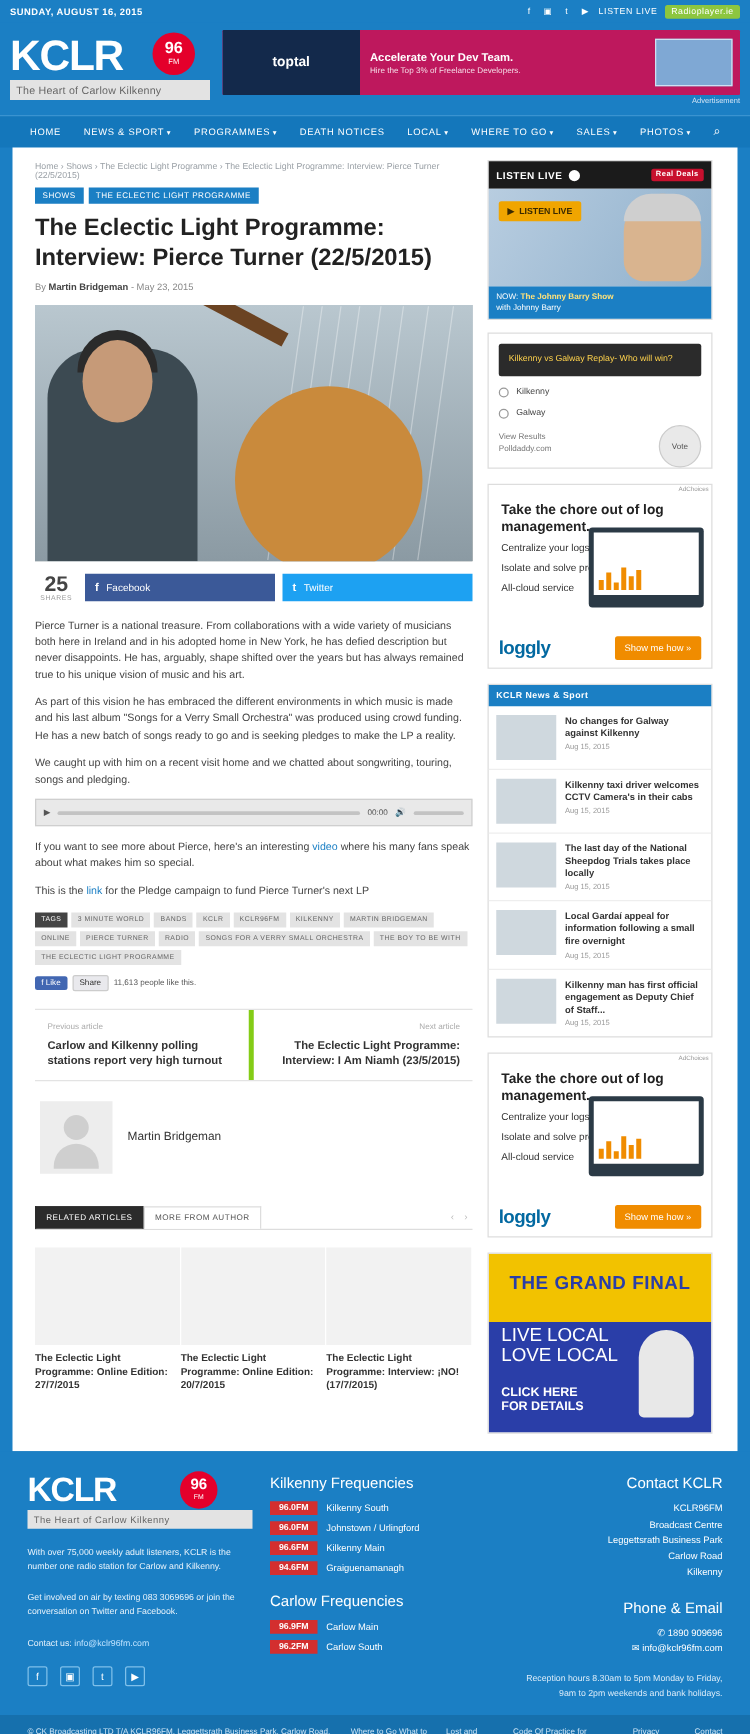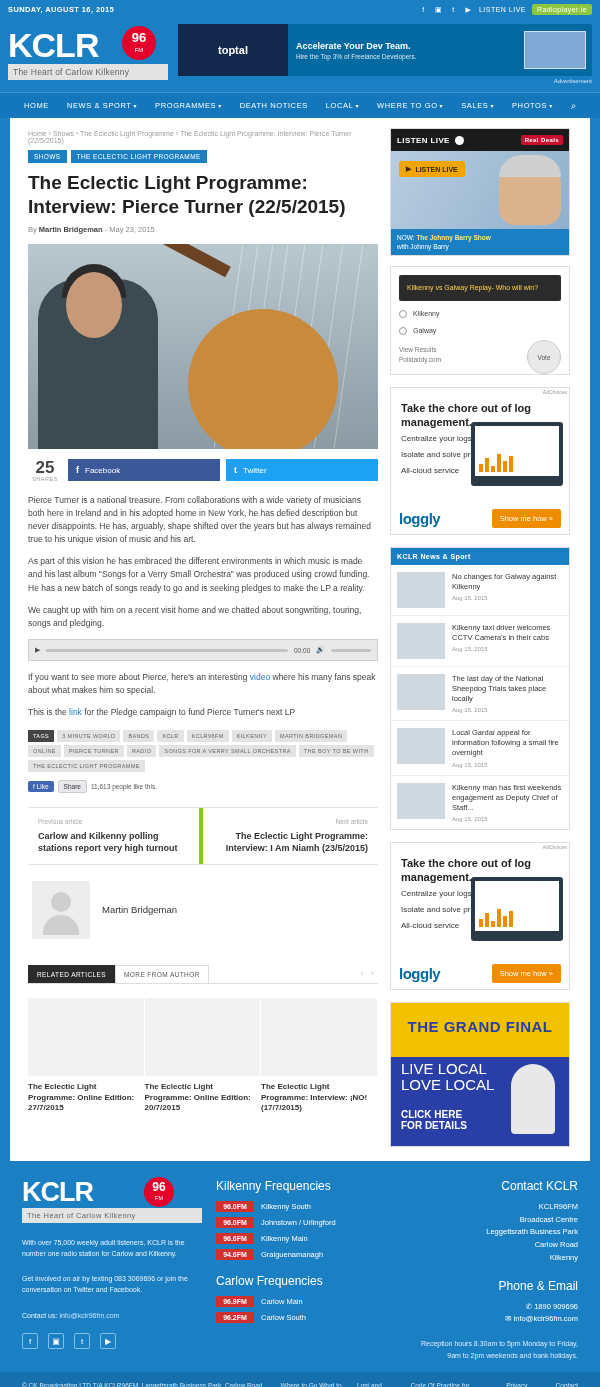--- a/index.html
+++ b/index.html
@@ -52,21 +52,21 @@
   .logo .badge {
     position:absolute; right:12px; top:-2px;
     width:34px; height:34px; border-radius:50%;
     background:#e4002b; color:#fff;
     font-size:13px; font-weight:bold; text-align:center; line-height:12px;
     padding-top:6px;
   }
   .logo .badge small { display:block; font-size:6px; font-weight:normal; }
   .banner-wrap { flex:1; }
   .banner {
-    height:52px; background:#0369a1;
+    height:52px; background:#be185d;
     display:flex; align-items:center; color:#fff;
     border-radius:1px; overflow:hidden;
     position:relative;
   }
   .banner .bl {
     width:110px; height:100%;
     display:flex; align-items:center; justify-content:center;
     background:#13294b; font-size:11px; font-weight:bold;
   }
   .banner .bc { flex:1; padding:0 8px; }
@@ -272,21 +272,21 @@
   .ad .logg { font-size:15px; font-weight:bold; color:#0369a1; letter-spacing:-.5px; }
   .ad .cta { margin-left:auto; background:#f08c00; color:#fff; font-size:7.5px; padding:5px 8px; border-radius:2px; }
 
   .newsbox { margin-top:12px; border:1px solid #ddd; }
   .newsbox .h {
     background:#1b7fc4; color:#fff; font-size:7px; font-weight:bold;
     padding:5px 6px; letter-spacing:.4px;
   }
   .nitem { display:flex; gap:7px; padding:7px 6px; border-bottom:1px solid #eee; }
   .nitem .th { width:48px; height:36px; flex:none; background:#cfd8de; }
-  .nitem .tx .t { font-size:7.5px; font-weight:normal; color:#333; line-height:1.35; }
+  .nitem .tx .t { font-size:7.5px; font-weight:bold; color:#333; line-height:1.35; }
   .nitem .tx .d { font-size:6px; color:#999; margin-top:3px; }
 
   .grandfinal {
     margin-top:12px; height:145px; border:1px solid #ddd;
     background:linear-gradient(#f2c200 0 38%, #2a3ea8 38% 100%);
     position:relative; overflow:hidden;
   }
   .grandfinal .t1 {
     position:absolute; top:15px; left:0; right:0; text-align:center;
     color:#2a3ea8; font-size:15px; font-weight:bold; letter-spacing:.5px;
@@ -624,21 +624,21 @@
         <div class="nitem">
           <div class="th"></div>
           <div class="tx">
               <div class="t">Local Gardaí appeal for information following a small fire overnight</div>
               <div class="d">Aug 15, 2015</div>
             </div>
         </div>
         <div class="nitem" style="border-bottom:none">
           <div class="th"></div>
           <div class="tx">
-              <div class="t">Kilkenny man has first weekends engagement as Deputy Chief of Staff...</div>
+              <div class="t">Kilkenny man has first official engagement as Deputy Chief of Staff...</div>
               <div class="d">Aug 15, 2015</div>
             </div>
         </div>
       </div>
 
       <div class="ad">
         <span class="adx">AdChoices</span>
         <div class="h">Take the chore out of log management.</div>
         <div class="li">Centralize your logs</div>
         <div class="li">Isolate and solve problems</div>

